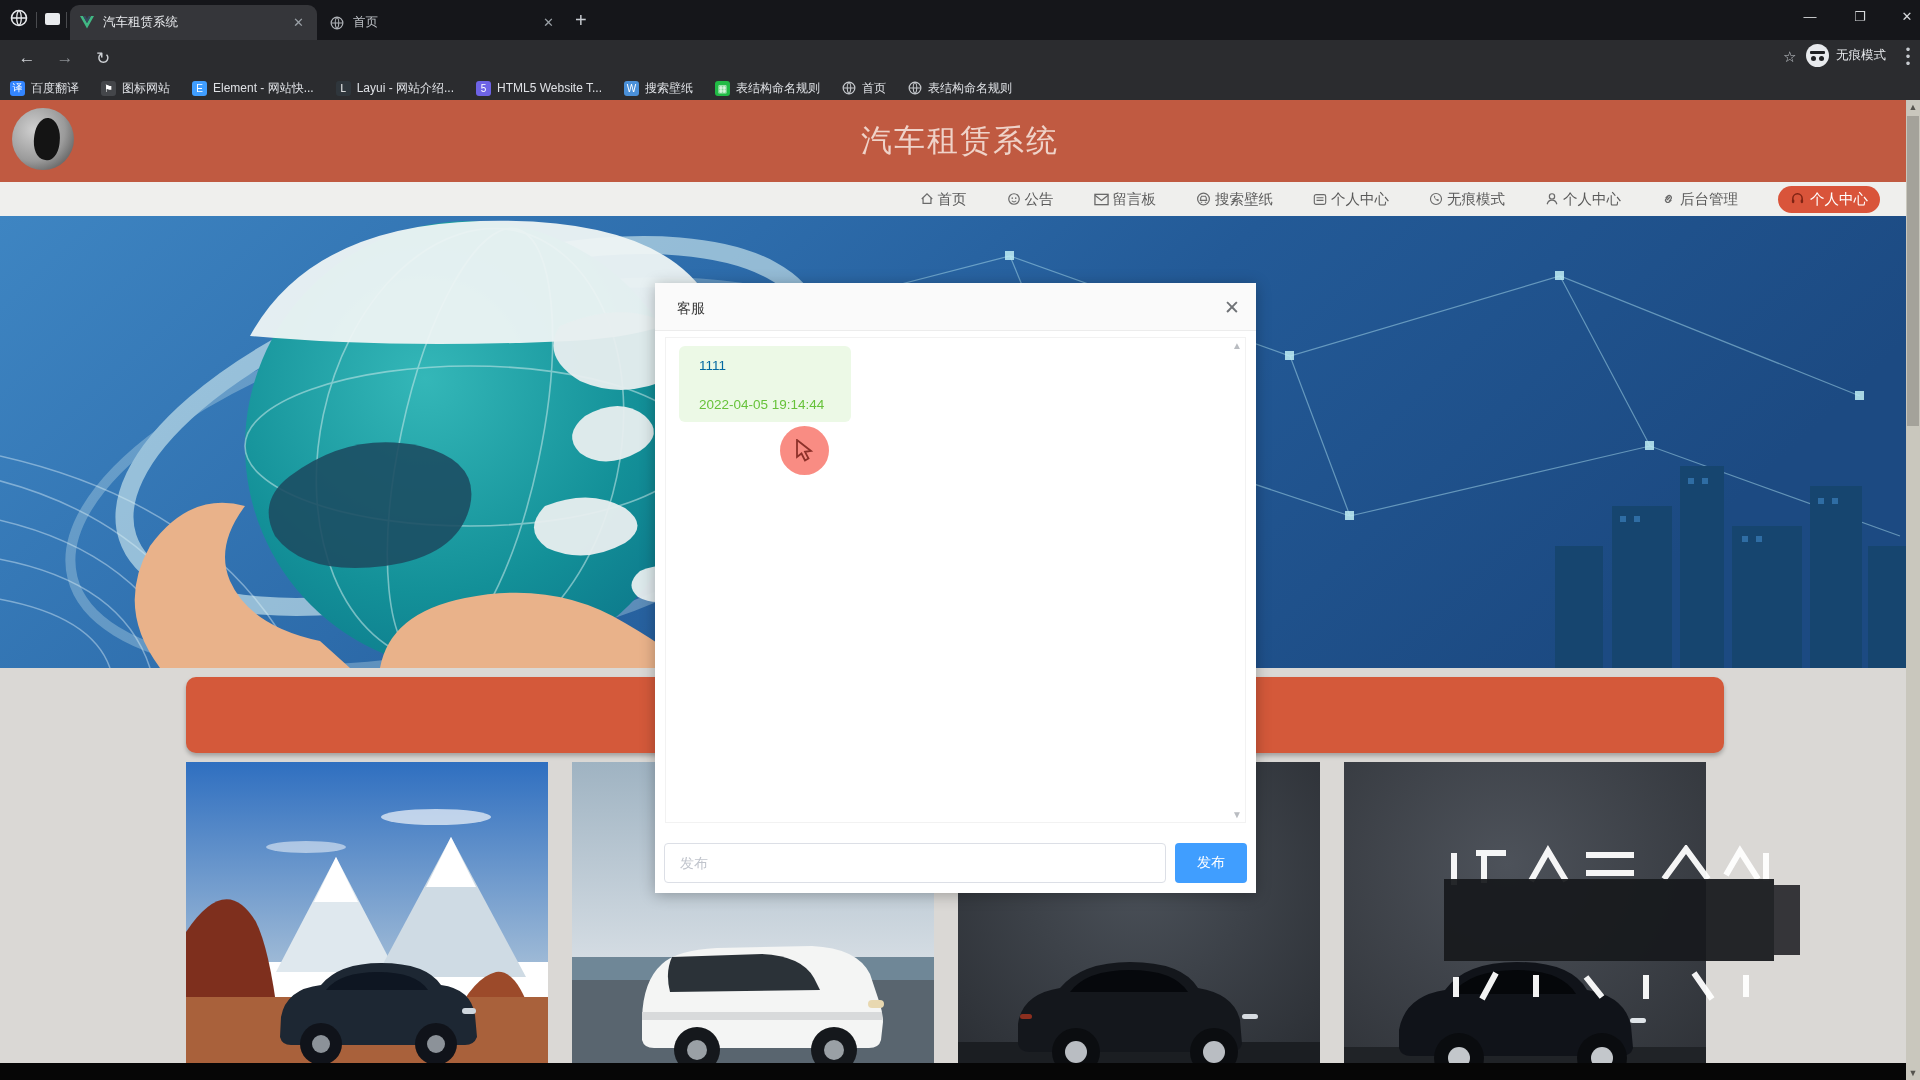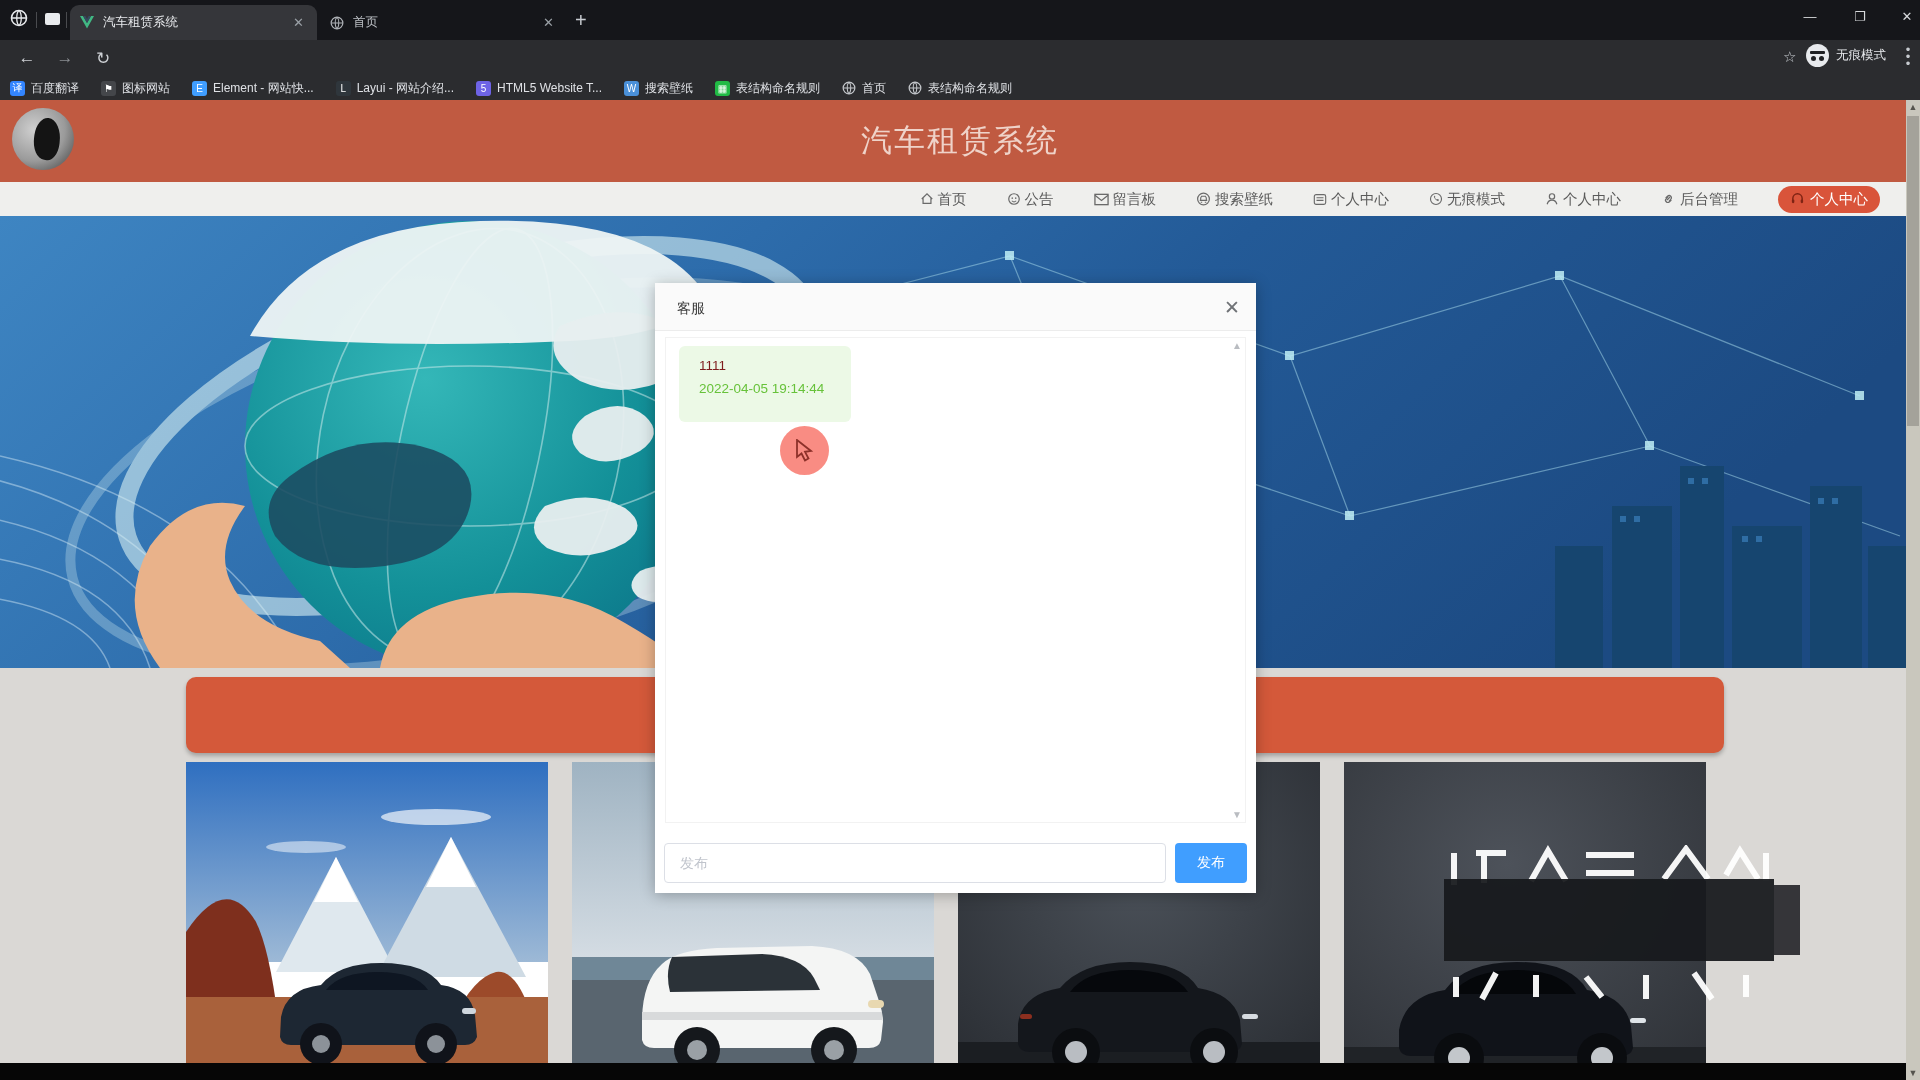--- a/index.html
+++ b/index.html
@@ -64,22 +64,22 @@
   #pagescroll .thumb { position:absolute; left:1px; top:16px; width:12px; height:310px; background:#a4a29a; }
   #pagescroll .arr { position:absolute; left:0; width:14px; text-align:center; color:#55544e; font-size:9px; }
 
   
   #dialog { position:absolute; left:655px; top:283px; width:601px; height:610px; background:#fff; z-index:10; box-shadow:0 2px 14px rgba(0,0,0,.28); }
   #dlg-head { position:absolute; left:0; top:0; width:601px; height:48px; background:#fafafa; border-bottom:1px solid #ececec; }
   #dlg-title { position:absolute; left:22px; top:17px; font-size:14px; color:#3a3a3a; }
   #dlg-close { position:absolute; right:16px; top:13px; font-size:19px; color:#6f7276; }
   #dlg-body { position:absolute; left:10px; top:54px; width:581px; height:486px; background:#fff; border:1px solid #f2f2f2; }
   .msg-bubble { position:absolute; left:13px; top:8px; width:172px; height:76px; background:#ecf9e6; border-radius:6px; padding:12px 20px; }
-  .msg-text { color:#7f1d1d; font-size:13.5px; }
-  .msg-time { color:#67c23a; font-size:13.5px; margin-top:8px; }
+  .msg-text { color:#0369a1; font-size:13.5px; }
+  .msg-time { color:#67c23a; font-size:13.5px; margin-top:24px; }
   .bodyscroll-up { position:absolute; right:3px; top:2px; color:#b9bcc1; font-size:10px; }
   .bodyscroll-dn { position:absolute; right:3px; bottom:2px; color:#b9bcc1; font-size:10px; }
   #dlg-foot { position:absolute; left:0; top:552px; width:478px; height:58px; }
   #dlg-input { position:absolute; left:9px; top:8px; width:502px; height:40px; border:1px solid #dcdfe6; border-radius:4px; font-size:14px; padding:0 15px; color:#606266; outline:none; font-family:"Liberation Sans",sans-serif; }
   #dlg-input::placeholder { color:#c0c4cc; }
   #dlg-send { position:absolute; left:520px; top:8px; width:72px; height:40px; background:#409eff; border:none; border-radius:4px; color:#fff; font-size:14px; font-family:"Liberation Sans",sans-serif; }
 
   
   #clickdot { position:absolute; left:780px; top:426px; width:49px; height:49px; border-radius:50%; background:#f97d72; opacity:.88; z-index:11; }
 </style>

